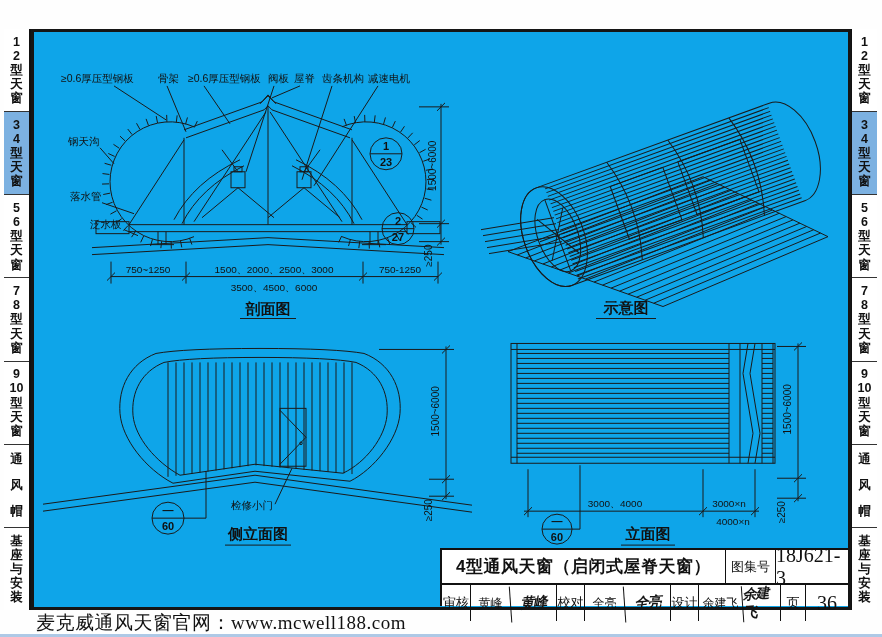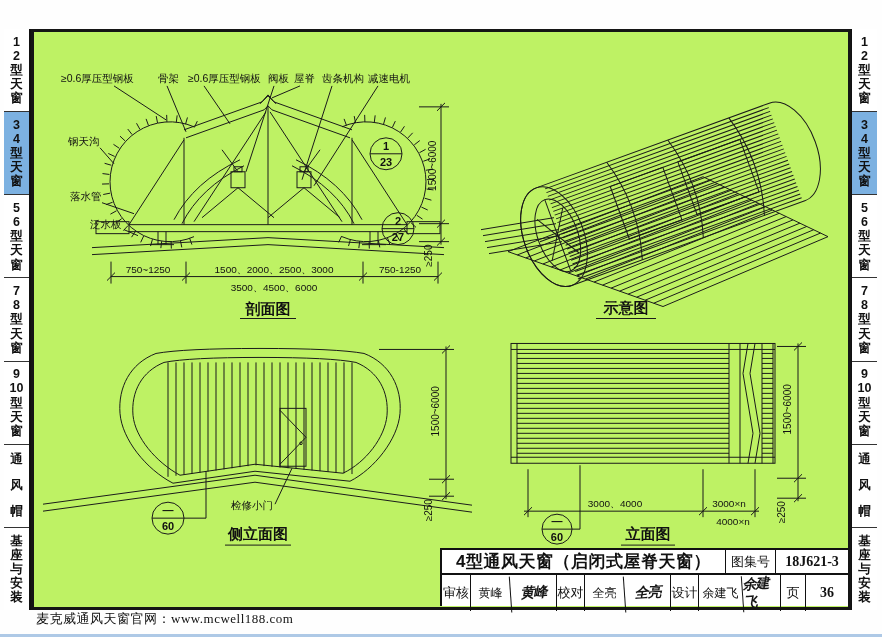--- a/index.html
+++ b/index.html
@@ -8,42 +8,42 @@
   .page::after{content:"";position:absolute;left:0;right:0;bottom:0;height:3px;background:#aec9e6;}
   .sheet-frame{position:absolute;left:4px;top:29px;width:873px;height:581px;border:1px solid #555;box-sizing:border-box;}
   .tabs{position:absolute;top:29px;width:27px;height:581px;display:flex;flex-direction:column;box-sizing:border-box;background:#fff;}
   .tabs-left{left:4px;border-right:2px solid #111;}
   .tabs-right{right:5px;border-left:2px solid #111;}
   .tab{flex:1;display:flex;align-items:center;justify-content:center;border-bottom:1px solid #333;box-sizing:border-box;}
   .tab:last-child{border-bottom:none;}
   .tab span{white-space:pre-line;text-align:center;font-size:12.5px;line-height:1.13;font-weight:600;}
   .tab.sp span{line-height:2.05;}
   .tab.active{background:#7cb1e1;}
-  .main{position:absolute;left:31px;top:29px;width:820px;height:581px;border:3px solid #151515;box-sizing:border-box;background:#bef264;}
+  .main{position:absolute;left:31px;top:29px;width:820px;height:581px;border:3px solid #151515;box-sizing:border-box;background:#0ea5e9;}
   .main svg{position:absolute;left:0;top:0;width:100%;height:100%;}
   svg line,svg path,svg polyline,svg polygon,svg rect,svg circle,svg ellipse{stroke:#1a1a1a;fill:none;stroke-width:1;}
   svg text{fill:#111;stroke:none;font-family:"Liberation Sans","DejaVu Sans",sans-serif;}
   svg text.lbl{font-size:10.5px;}
   svg text.dim{font-size:10px;}
   svg text.cap{font-size:15px;font-weight:bold;}
   svg text.ref{font-size:11px;font-weight:bold;}
   
   .tblock{position:absolute;left:406px;top:516px;width:408px;height:58px;box-sizing:border-box;
           border-left:2px solid #111;border-top:2px solid #111;background:#fff;display:flex;flex-direction:column;}
   .trow1{height:35px;display:flex;border-bottom:2px solid #111;box-sizing:border-box;}
   .trow2{flex:1;display:flex;}
   .tcell{display:flex;align-items:center;justify-content:center;box-sizing:border-box;border-left:1px solid #111;overflow:hidden;}
   .tcell:first-child{border-left:none;}
   .ttitle{flex:1;font-size:17px;font-weight:bold;letter-spacing:.5px;}
   .tlab{font-size:13px;}
-  .tval{font-family:"Liberation Serif","DejaVu Serif",serif;font-size:14px;font-weight:700;}
+  .tval{font-family:"Liberation Serif","DejaVu Serif",serif;font-size:20px;font-weight:400;}
   .tname{font-size:12px;}
   .tsig{font-family:"Liberation Serif","DejaVu Serif",serif;font-style:italic;font-weight:bold;font-size:14px;transform:rotate(-4deg);letter-spacing:-1px;color:#161616;}
   
-  .footer-left{position:absolute;left:36px;top:610px;font-family:"Liberation Serif","DejaVu Serif",serif;font-size:13px;letter-spacing:.5px;}
+  .footer-left{position:absolute;left:36px;top:610px;font-family:"Liberation Serif","DejaVu Serif",serif;font-size:19px;letter-spacing:.5px;}
   .footer-right{position:absolute;right:32px;top:610px;font-family:"Liberation Serif","DejaVu Serif",serif;font-size:19px;letter-spacing:.5px;}
 </style>
 </head>
 <body>
 
 <div class="page">
   <div class="sheet-frame"></div>
 
   <div class="tabs tabs-left">
     <div class="tab">

